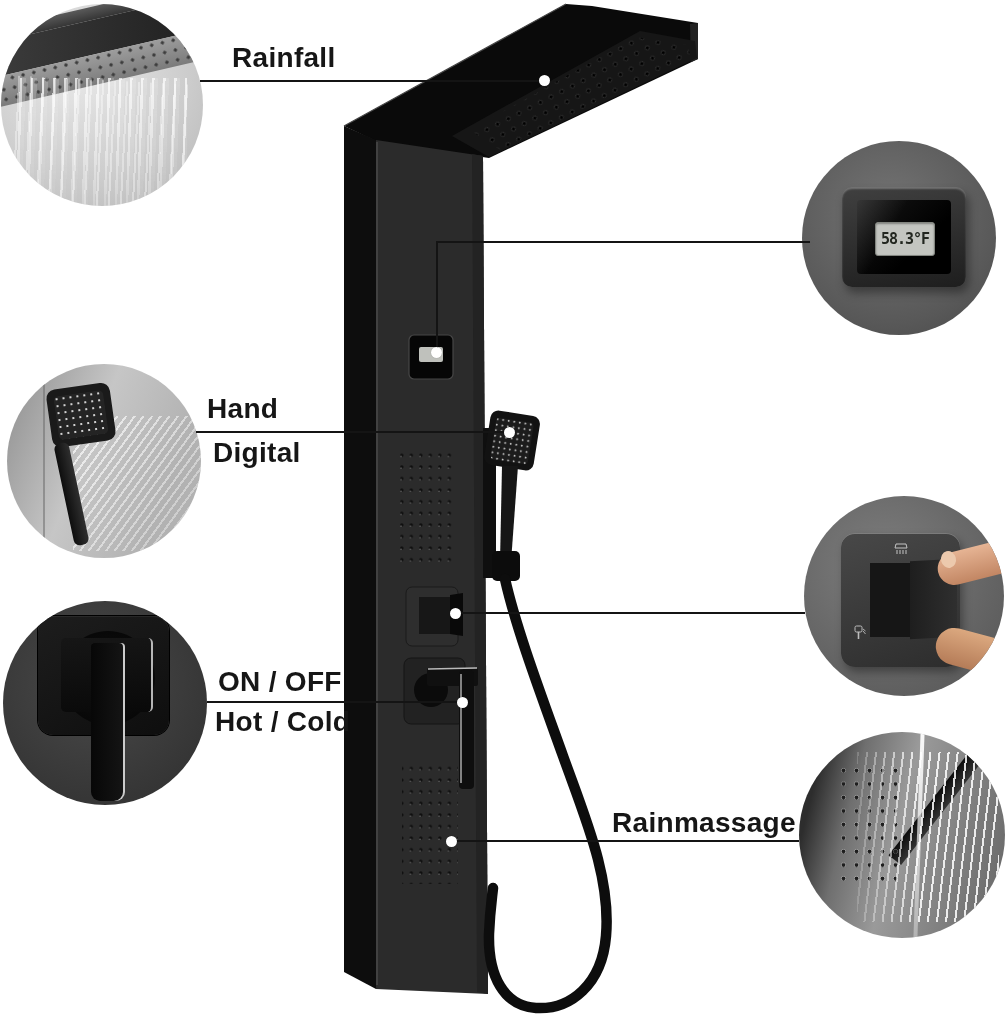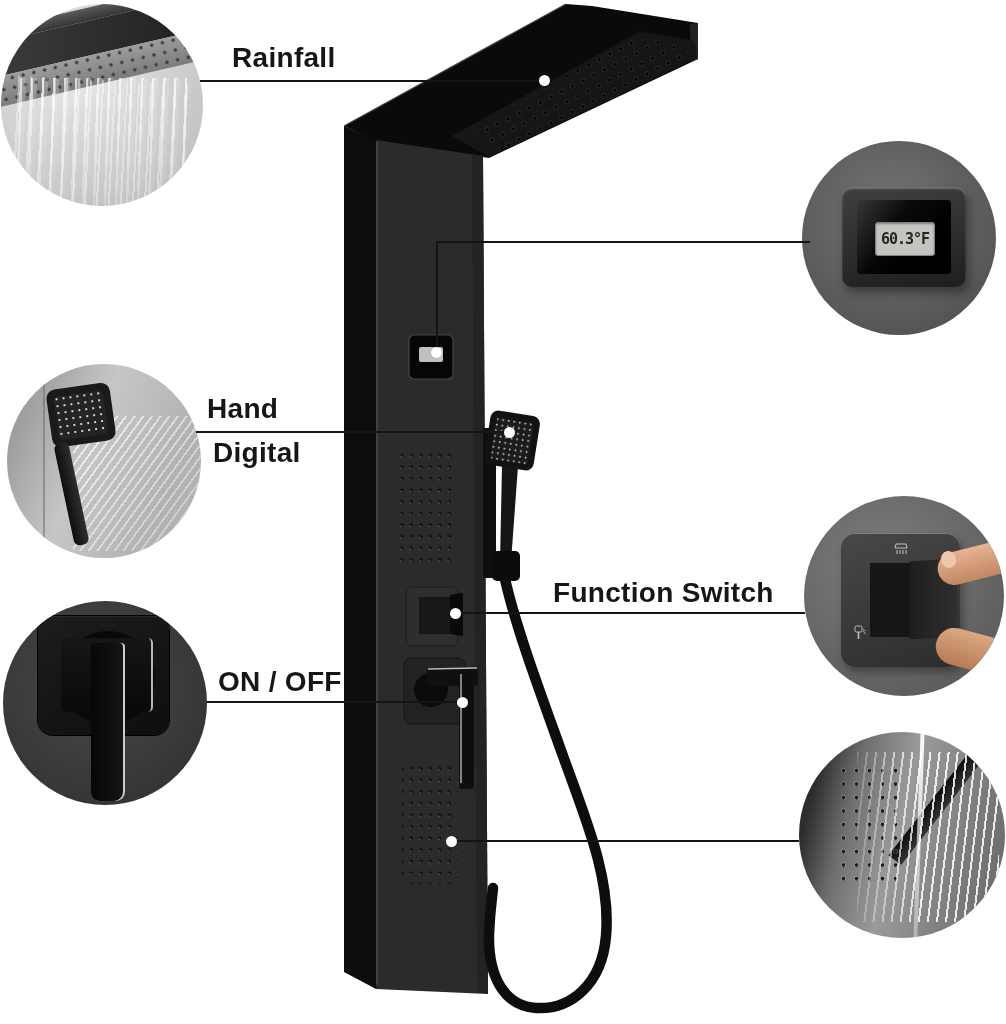--- a/index.html
+++ b/index.html
@@ -162,21 +162,21 @@
       <div class="rf-bottom"></div>
     </div>
     <div class="rf-streams"></div>
     <div class="rf-streams2"></div>
   </div>
 
   <div class="circle c-lcd">
     <div class="lcd-bezel">
       <div class="lcd-screen">
         <div class="lcd-gloss"></div>
-        <div class="lcd-panel">60.3°F</div>
+        <div class="lcd-panel">58.3°F</div>
       </div>
     </div>
   </div>
 
   <div class="circle c-hand">
     <div class="hs-corner"></div>
     <div class="hs-spray"></div>
     <div class="hs-head">
       <div class="hs-face"></div>
     </div>
@@ -231,16 +231,17 @@
   <div class="dot" style="left:539px;top:75px"></div>
   <div class="dot" style="left:431px;top:347px"></div>
   <div class="dot" style="left:504px;top:427px"></div>
   <div class="dot" style="left:450px;top:608px"></div>
   <div class="dot" style="left:457px;top:697px"></div>
   <div class="dot" style="left:446px;top:836px"></div>
 
   <div class="lbl" style="left:232px;top:42px">Rainfall</div>
   <div class="lbl" style="left:207px;top:393px">Hand</div>
   <div class="lbl" style="left:213px;top:437px">Digital</div>
-  <div class="lbl" style="left:553px;top:577px">Function Switch</div>
   <div class="lbl" style="left:218px;top:666px">ON / OFF</div>
+  <div class="lbl" style="left:215px;top:706px">Hot / Cold</div>
+  <div class="lbl" style="left:612px;top:807px">Rainmassage</div>
 
 </div>
 
 </body></html>

